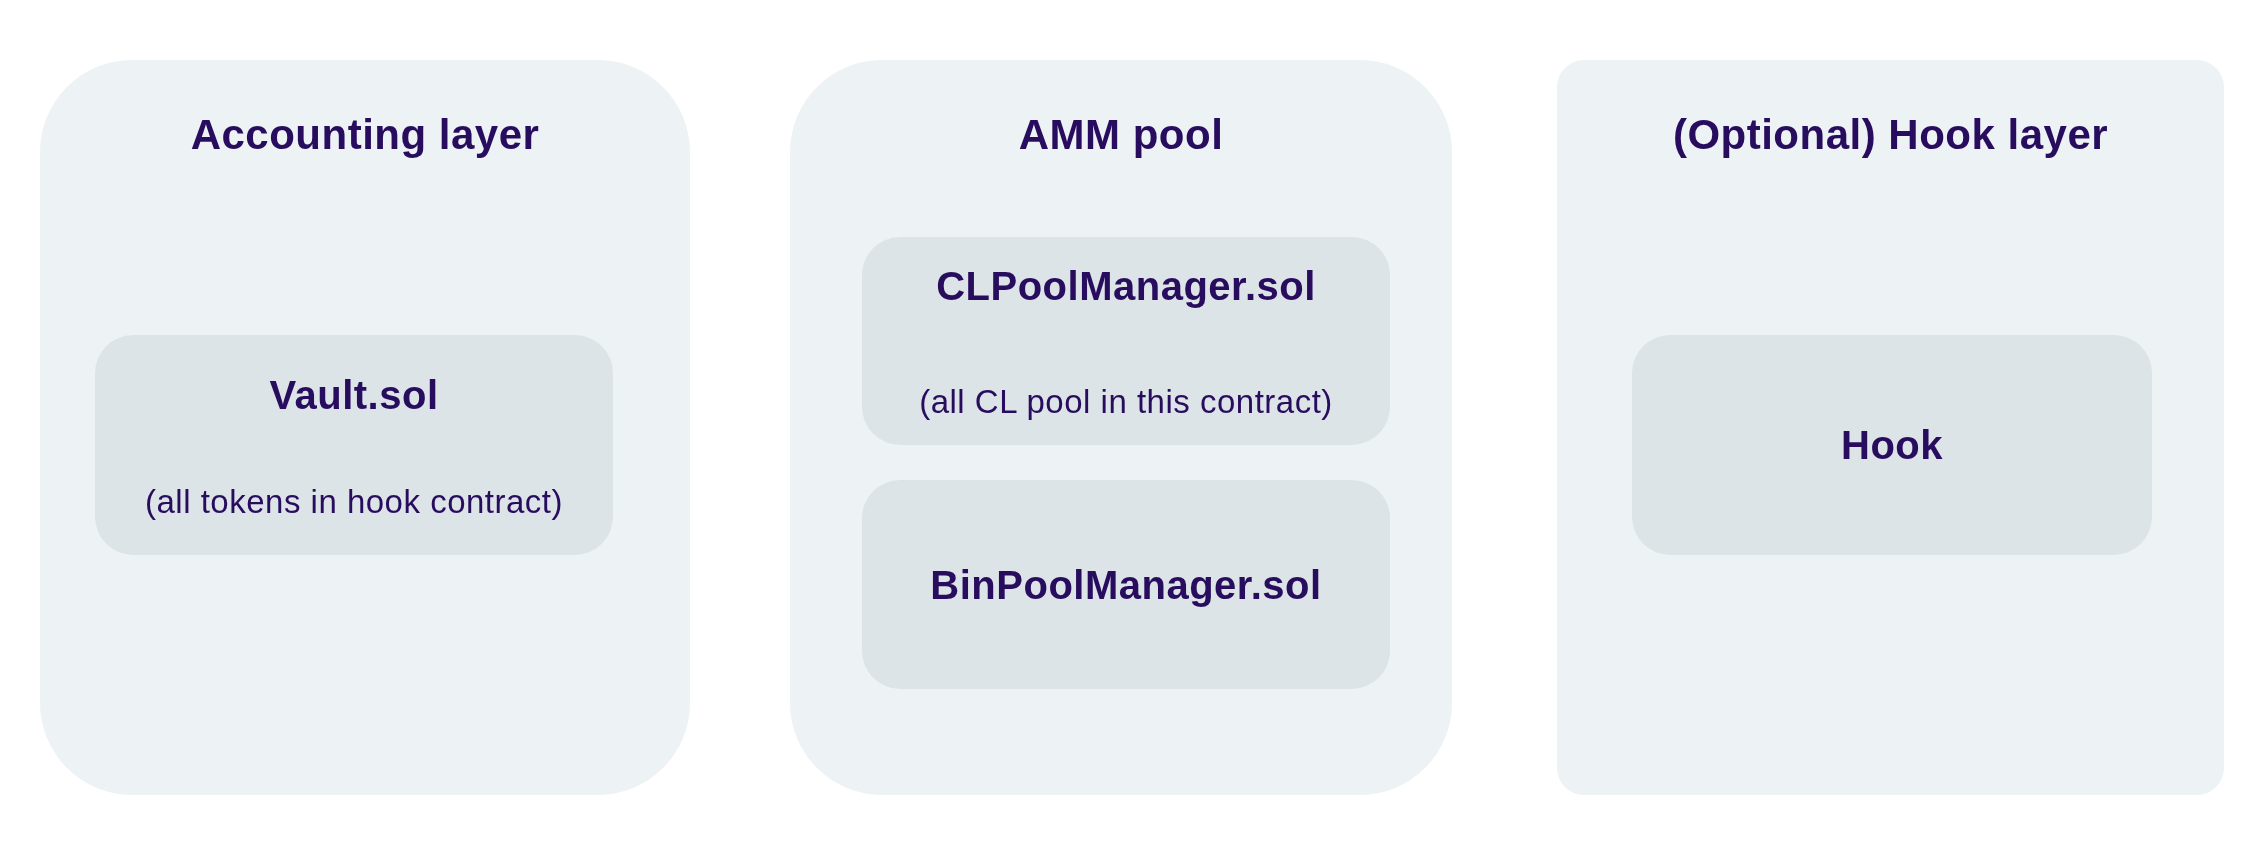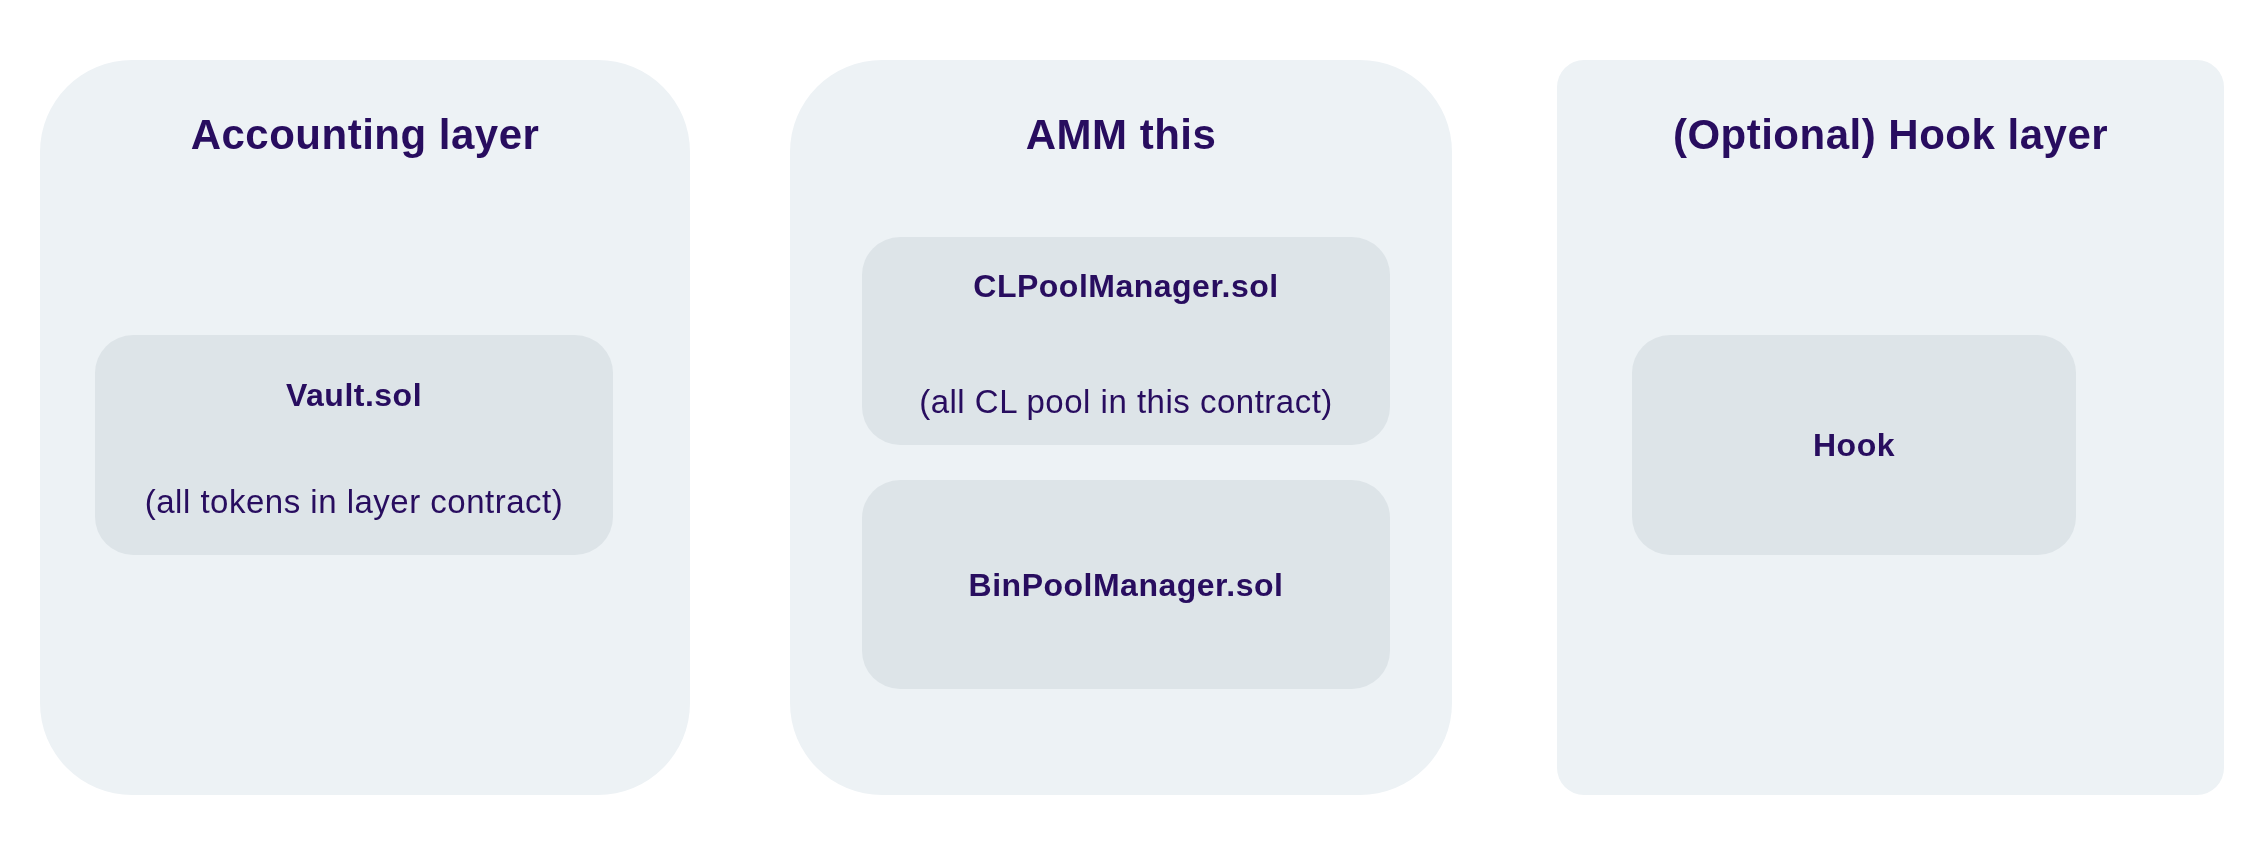--- a/index.html
+++ b/index.html
@@ -45,56 +45,56 @@
     background: #DDE4E8;
     border-radius: 38px;
     display: flex;
     flex-direction: column;
     align-items: center;
     justify-content: center;
     gap: 36px;
     text-align: center;
   }
   .node-name {
-    font-size: 32px;
+    font-size: 40px;
     font-weight: 700;
     color: #280D5F;
     letter-spacing: 0.5px;
     line-height: 50px;
   }
   .node-desc {
     font-size: 33px;
     font-weight: 400;
     color: #280D5F;
     letter-spacing: 0.5px;
     line-height: 38px;
     margin-top: 36px;
   }
 
   
   .box-vault { left: 55px; top: 275px; width: 518px; height: 220px; gap: 27px; }
   .box-cl    { left: 72px; top: 177px; width: 528px; height: 208px; }
   .box-bin   { left: 72px; top: 420px; width: 528px; height: 209px; }
-  .box-hook  { left: 75px; top: 275px; width: 444px; height: 220px; }
+  .box-hook  { left: 75px; top: 275px; width: 520px; height: 220px; }
 </style>
 </head>
 <body>
 
 <div class="canvas">
 
   <section class="panel panel-1">
     <h2 class="panel-title">Accounting layer</h2>
     <div class="node-box box-vault">
       <div class="node-name">Vault.sol</div>
-      <div class="node-desc">(all tokens in layer contract)</div>
+      <div class="node-desc">(all tokens in hook contract)</div>
     </div>
   </section>
 
   <section class="panel panel-2">
-    <h2 class="panel-title">AMM this</h2>
+    <h2 class="panel-title">AMM pool</h2>
     <div class="node-box box-cl">
       <div class="node-name">CLPoolManager.sol</div>
       <div class="node-desc">(all CL pool in this contract)</div>
     </div>
     <div class="node-box box-bin">
       <div class="node-name">BinPoolManager.sol</div>
     </div>
   </section>
 
   <section class="panel panel-3">

